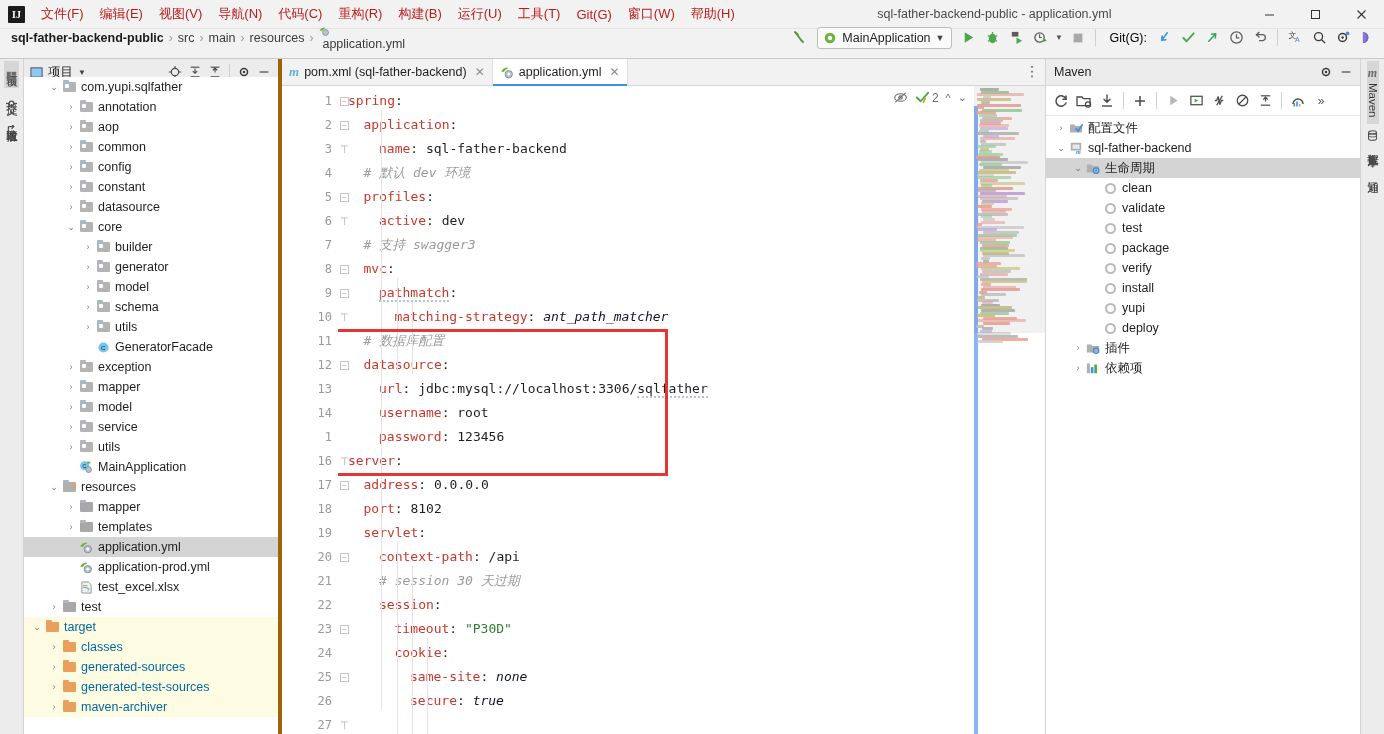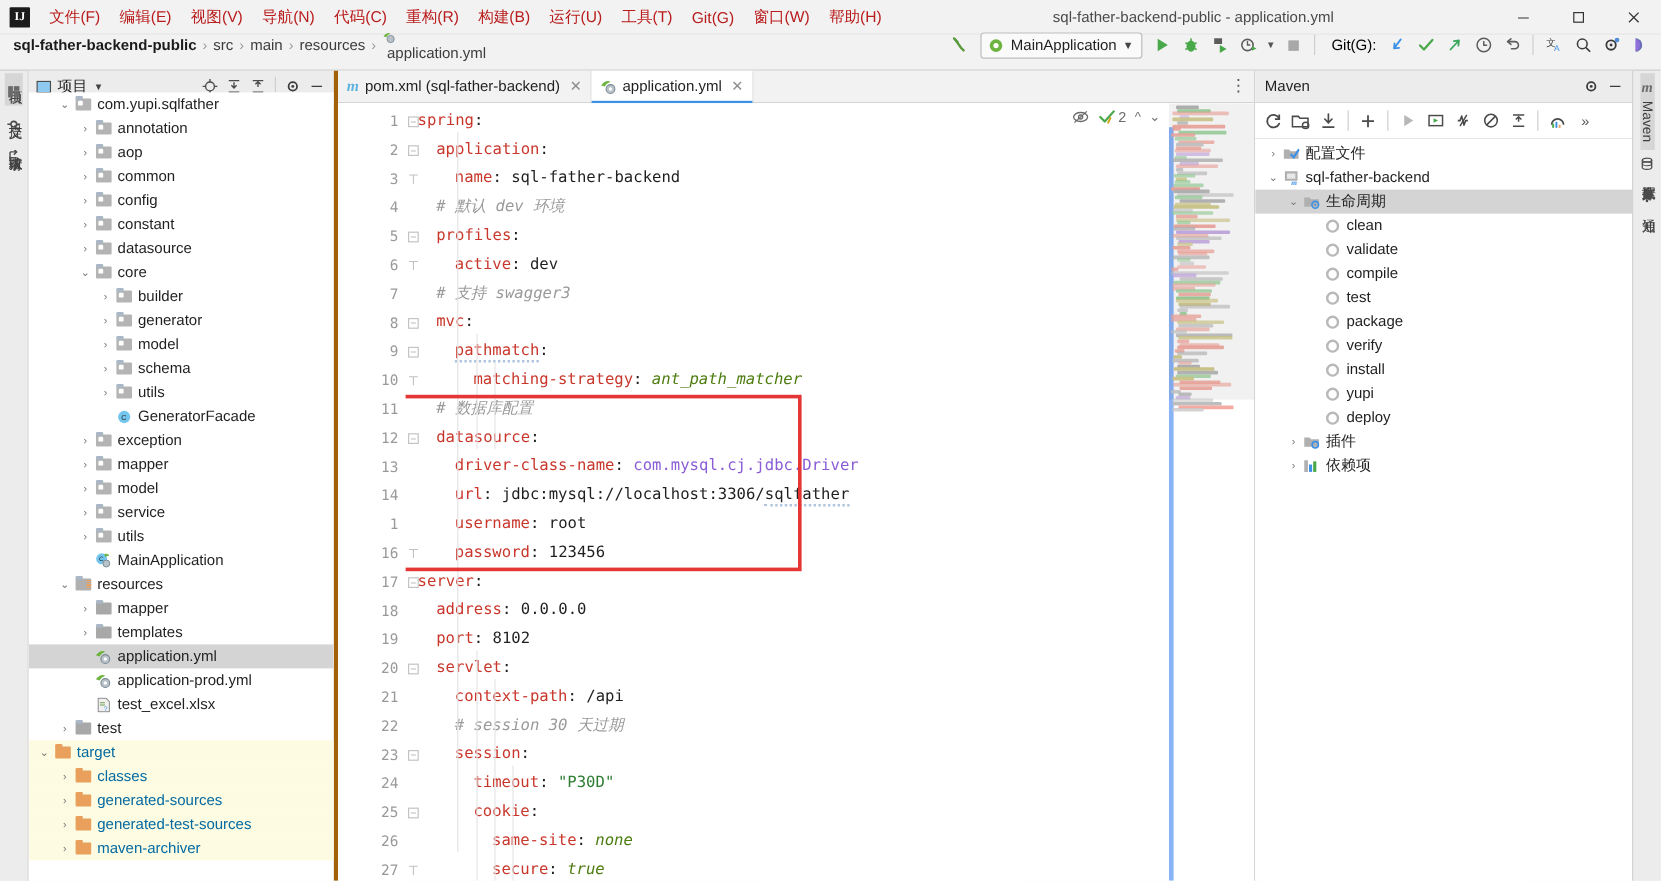--- a/index.html
+++ b/index.html
@@ -169,21 +169,21 @@
   .foldbox { border: 1px solid #c4c4c4; width: 9px; height: 9px; line-height: 7px; text-align: center; background: #fff;}
 
   .codearea {
     flex: 1; position: relative; padding-top: 3px; overflow: hidden;
     font-family: "DejaVu Sans Mono", monospace; font-size: 13px;
   }
   .cline { height: 24px; line-height: 24px; white-space: pre; padding-left: 10px; }
   .k { color: #c9372c; }        
   .v { color: #1f1f1f; }        
   .cm { color: #9a9a9a; font-style: italic; }  
-  .it { color: #4d7c0f; font-style: italic; margin-top: 36px; }  
+  .it { color: #0f172a; font-style: italic; margin-top: 36px; }  
   .str { color: #2e7d32; }
   .squig { border-bottom: 2px dotted #b0c4de; }
   .purple { color: #8a5cd6; }
   .indentline {
     position: absolute; top: 0; bottom: 0; width: 1px; background: #e4e4e4;
   }
 
   .redbox {
     position: absolute; border: 3px solid #e53535; pointer-events: none; z-index: 5;
   }
@@ -883,21 +883,20 @@
             <div class="cline" style="padding-left: 41px;"><span class="k">name</span><span class="v">: </span><span class="v">sql-father-backend</span></div>
             <div class="cline" style="padding-left: 25.5px;"><span class="cm"># 默认 dev 环境</span></div>
             <div class="cline" style="padding-left: 25.5px;"><span class="k">profiles</span><span class="v">:</span></div>
             <div class="cline" style="padding-left: 41px;"><span class="k">active</span><span class="v">: </span><span class="v">dev</span></div>
             <div class="cline" style="padding-left: 25.5px;"><span class="cm"># 支持 swagger3</span></div>
             <div class="cline" style="padding-left: 25.5px;"><span class="k">mvc</span><span class="v">:</span></div>
             <div class="cline" style="padding-left: 41px;"><span class="k squig">pathmatch</span><span class="v">:</span></div>
             <div class="cline" style="padding-left: 56.5px;"><span class="k">matching-strategy</span><span class="v">: </span><span class="it">ant_path_matcher</span></div>
             <div class="cline" style="padding-left: 25.5px;"><span class="cm"># 数据库配置</span></div>
             <div class="cline" style="padding-left: 25.5px;"><span class="k">datasource</span><span class="v">:</span></div>
-            <div class="cline" style="padding-left: 41px;"><span class="k">driver-class-name</span><span class="v">: </span><span class="purple">com.mysql.cj.jdbc.Driver</span></div>
             <div class="cline" style="padding-left: 41px;"><span class="k">url</span><span class="v">: </span><span class="v">jdbc:mysql://localhost:3306/</span><span class="v squig">sqlfather</span></div>
             <div class="cline" style="padding-left: 41px;"><span class="k">username</span><span class="v">: </span><span class="v">root</span></div>
             <div class="cline" style="padding-left: 41px;"><span class="k">password</span><span class="v">: </span><span class="v">123456</span></div>
             <div class="cline" style="padding-left: 10px;"><span class="k">server</span><span class="v">:</span></div>
             <div class="cline" style="padding-left: 25.5px;"><span class="k">address</span><span class="v">: </span><span class="v">0.0.0.0</span></div>
             <div class="cline" style="padding-left: 25.5px;"><span class="k">port</span><span class="v">: </span><span class="v">8102</span></div>
             <div class="cline" style="padding-left: 25.5px;"><span class="k">servlet</span><span class="v">:</span></div>
             <div class="cline" style="padding-left: 41px;"><span class="k">context-path</span><span class="v">: </span><span class="v">/api</span></div>
             <div class="cline" style="padding-left: 41px;"><span class="cm"># session 30 天过期</span></div>
             <div class="cline" style="padding-left: 41px;"><span class="k">session</span><span class="v">:</span></div>
@@ -1165,27 +1164,20 @@
             <span class="tico">
               <span class="gear"></span>
             </span>
             <span class="tlabel">validate</span>
           </div>
           <div class="trow">
             <span class="twist" style="margin-left: 42px;"></span>
             <span class="tico">
               <span class="gear"></span>
             </span>
-            <span class="tlabel">compile</span>
-          </div>
-          <div class="trow">
-            <span class="twist" style="margin-left: 42px;"></span>
-            <span class="tico">
-              <span class="gear"></span>
-            </span>
             <span class="tlabel">test</span>
           </div>
           <div class="trow">
             <span class="twist" style="margin-left: 42px;"></span>
             <span class="tico">
               <span class="gear"></span>
             </span>
             <span class="tlabel">package</span>
           </div>
           <div class="trow">

